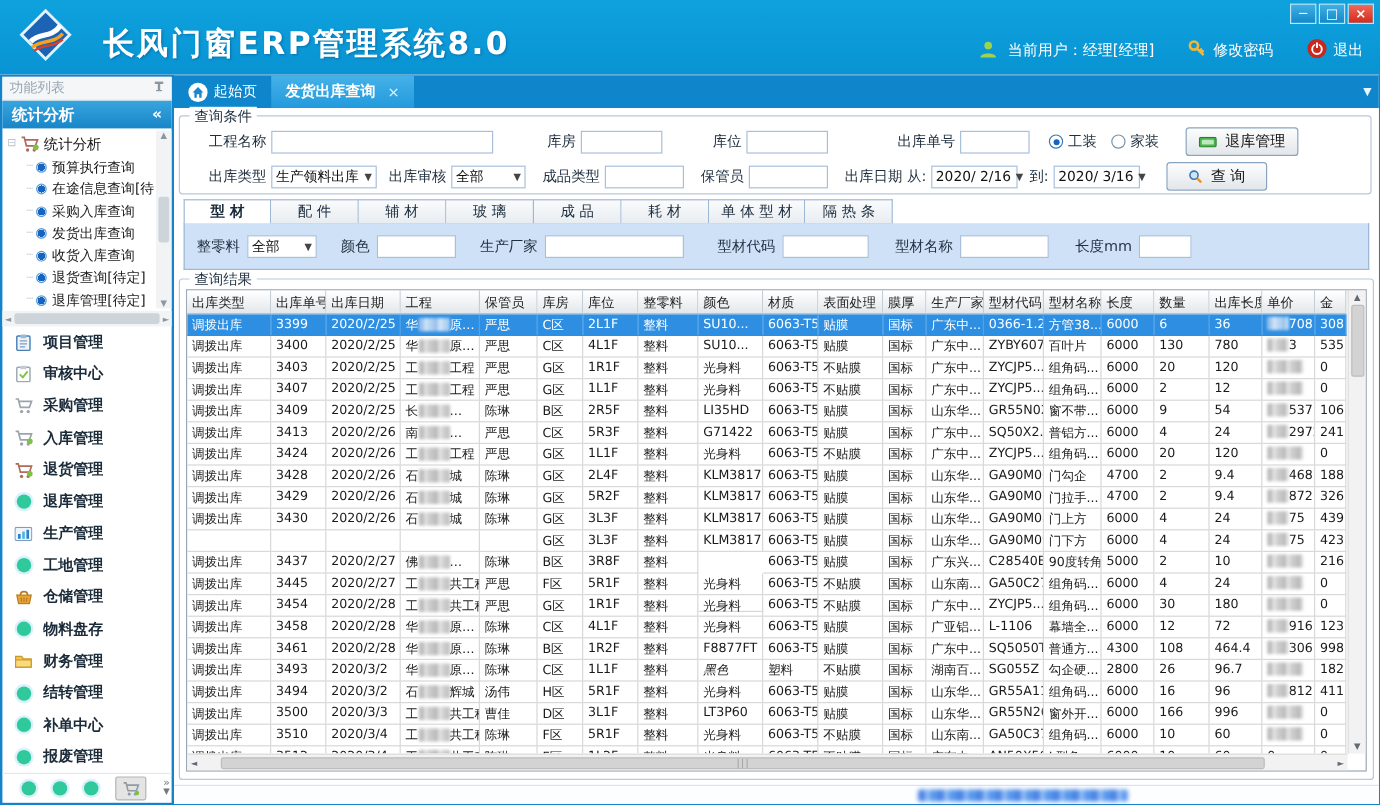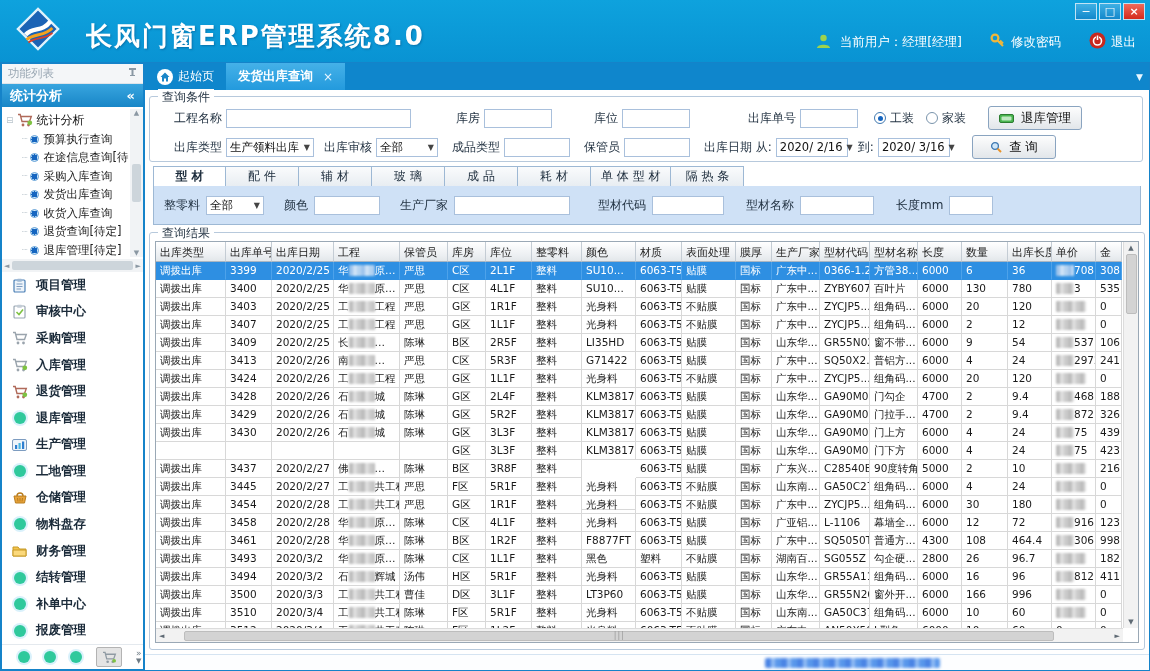--- a/index.html
+++ b/index.html
@@ -864,21 +864,21 @@
             </div>
             <div class="tr">
               <div class="td" style="width: 70px;">调拨出库</div>
               <div class="td" style="width: 46px;">3493</div>
               <div class="td" style="width: 62px;">2020/3/2</div>
               <div class="td" style="width: 66px;">华<span class="redact" style="width: 26px;"></span>原…</div>
               <div class="td" style="width: 48px;">陈琳</div>
               <div class="td" style="width: 38px;">C区</div>
               <div class="td" style="width: 46px;">1L1F</div>
               <div class="td" style="width: 50px;">整料</div>
-              <div class="td" style="width: 54px;">黑色</div>
+              <div class="td" style="width: 54px; font-style: italic;">黑色</div>
               <div class="td" style="width: 46px;">塑料</div>
               <div class="td" style="width: 54px;">不贴膜</div>
               <div class="td" style="width: 36px;">国标</div>
               <div class="td" style="width: 48px;">湖南百...</div>
               <div class="td" style="width: 50px;">SG055Z</div>
               <div class="td" style="width: 48px;">勾企硬...</div>
               <div class="td" style="width: 44px;">2800</div>
               <div class="td" style="width: 46px;">26</div>
               <div class="td" style="width: 44px;">96.7</div>
               <div class="td" style="width: 44px;"><span class="redact" style="width: 30px;"></span></div>

